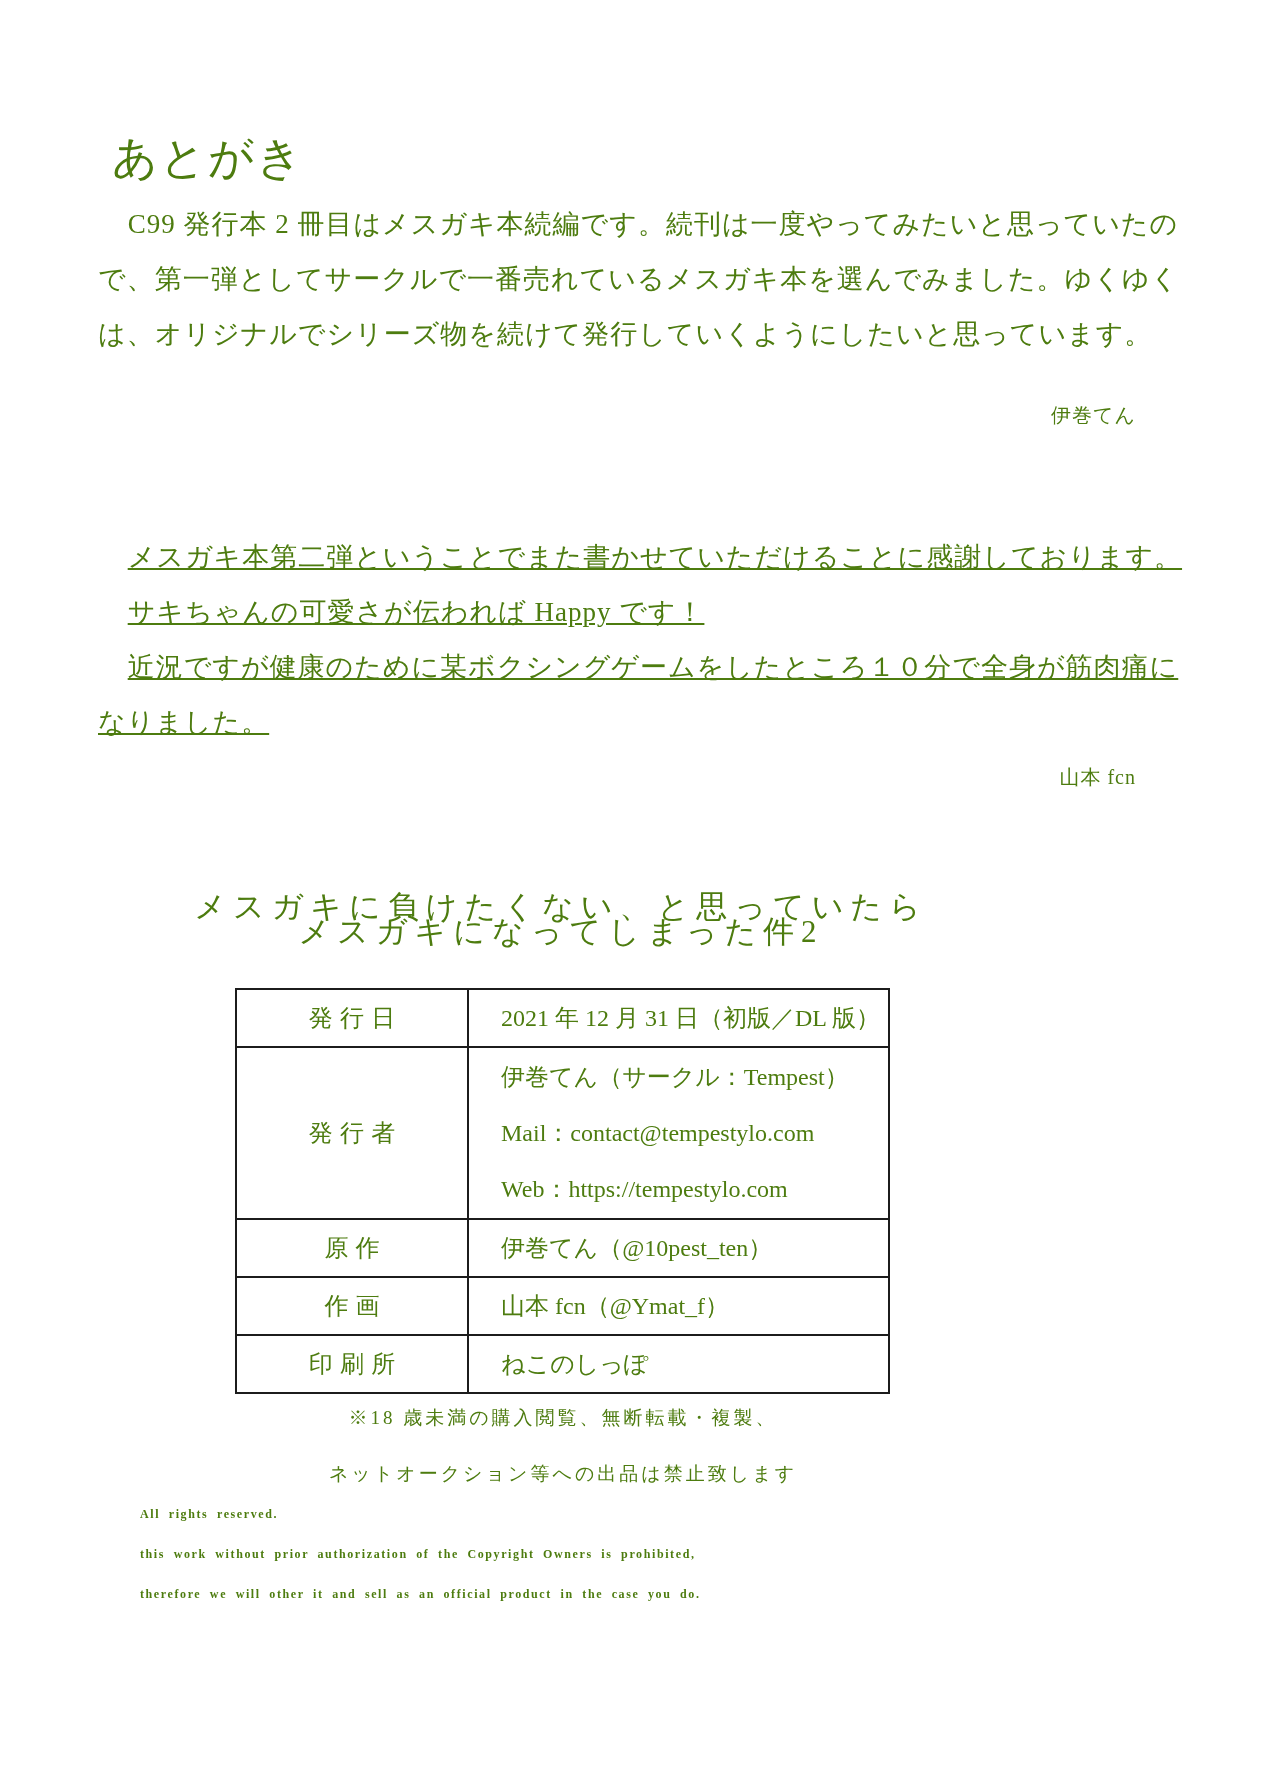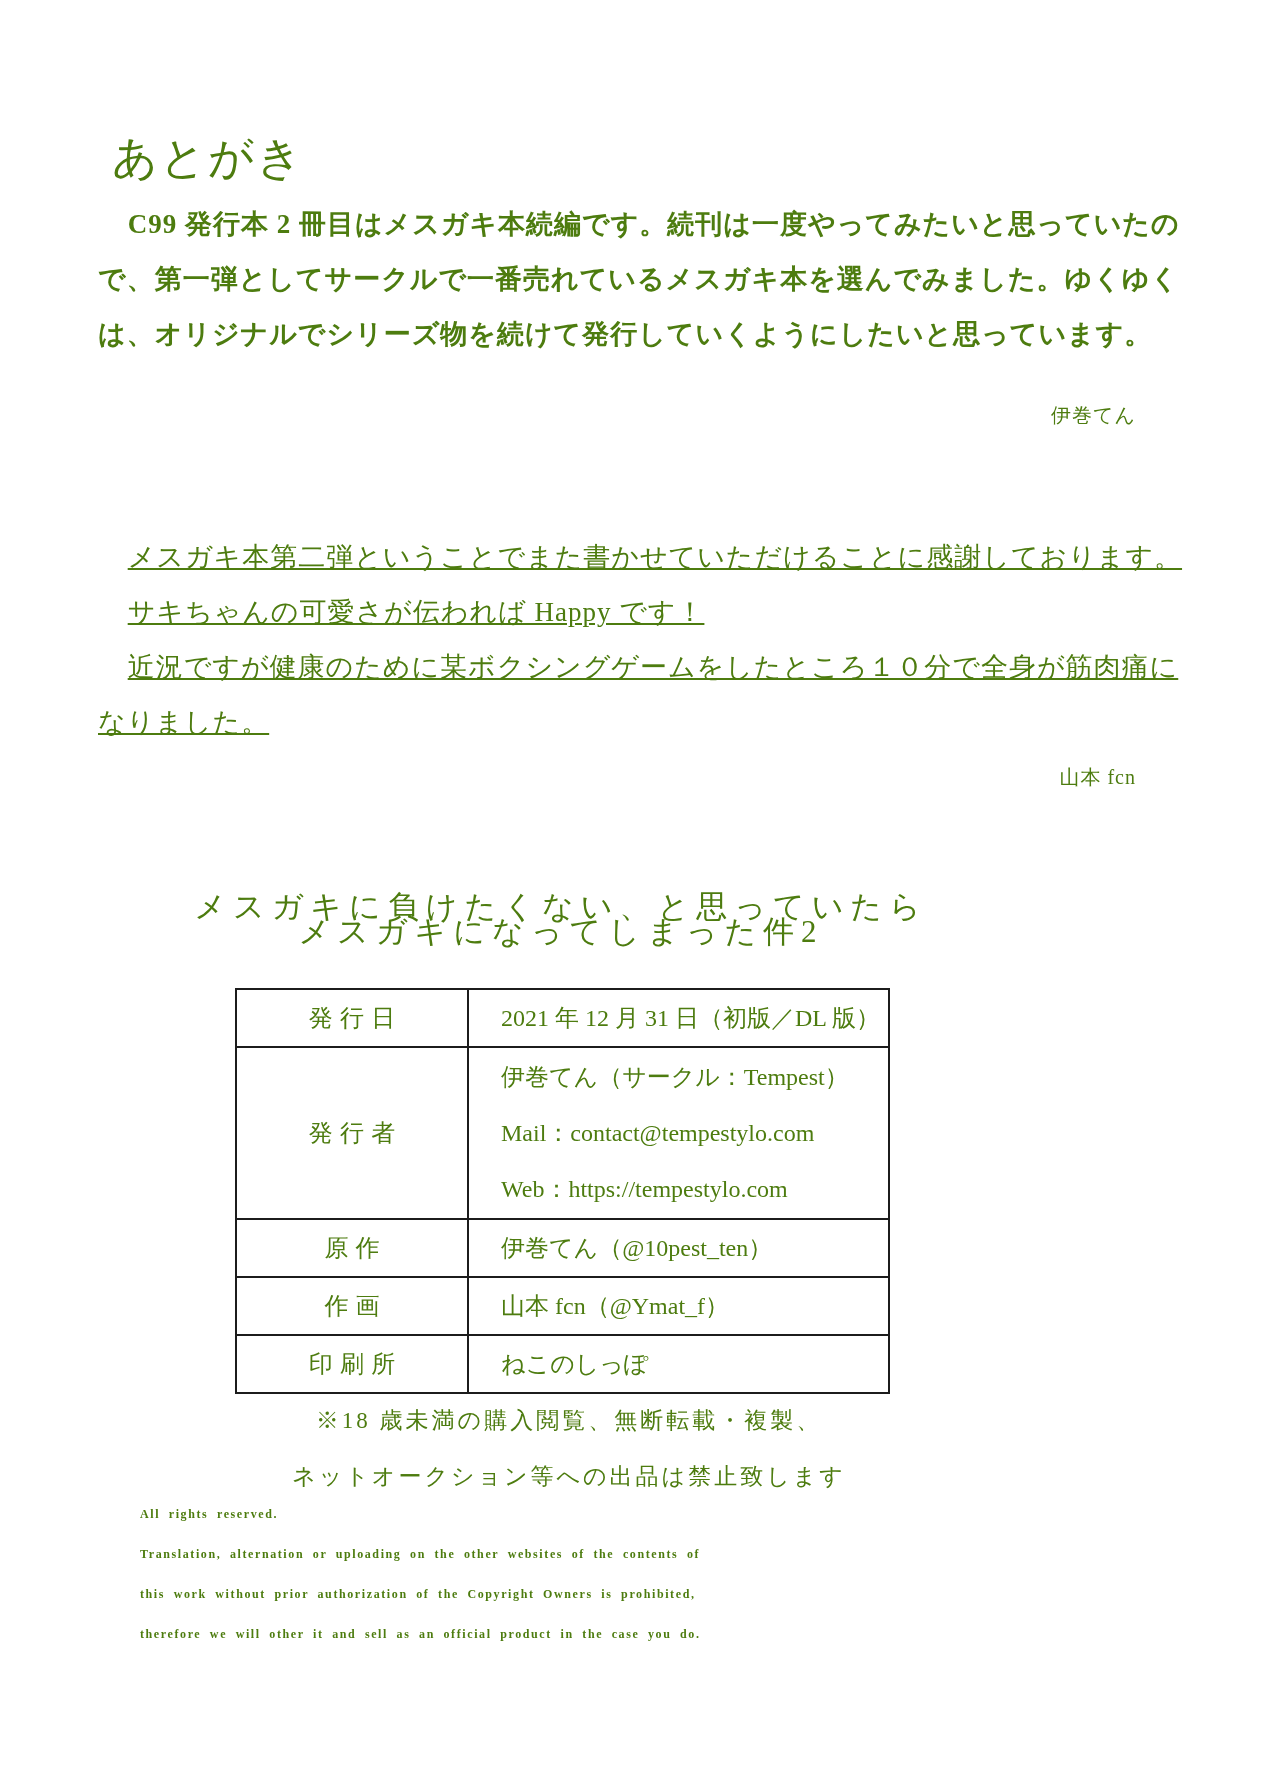--- a/index.html
+++ b/index.html
@@ -76,24 +76,24 @@
   }
   .colophon-table .value-cell {
     padding-left: 32px;
     vertical-align: middle;
   }
   .colophon-table .row-regular { height: 58px; }
   .colophon-table .row-tall { height: 172px; }
   .value-line { line-height: 56px; white-space: nowrap; }
   .notice-line {
     position: absolute;
-    left: 8px;
+    left: 2px;
     width: 1122px;
     text-align: center;
-    font-size: 23px;
+    font-size: 19px;
     letter-spacing: 3px;
     white-space: nowrap;
   }
   .copyright-block {
     position: absolute;
     left: 140px;
     top: 1494px;
     width: 1000px;
     font-size: 12px;
     font-weight: 700;
@@ -103,21 +103,21 @@
   }
   .copyright-line { white-space: nowrap; }
 </style>
 </head>
 <body>
 
 <div class="page">
 
   <h1 class="page-title">あとがき</h1>
 
-  <div class="body-block" style="top:197px;font-weight:bold;">
+  <div class="body-block" style="top:197px;">
     <div class="body-line indent">C99 発行本 2 冊目はメスガキ本続編です。続刊は一度やってみたいと思っていたの</div>
     <div class="body-line">で、第一弾としてサークルで一番売れているメスガキ本を選んでみました。ゆくゆく</div>
     <div class="body-line">は、オリジナルでシリーズ物を続けて発行していくようにしたいと思っています。</div>
   </div>
 
   <div class="signature" style="top:402px;">伊巻てん</div>
 
   <div class="body-block" style="top:530px;text-decoration:underline;">
     <div class="body-line indent">メスガキ本第二弾ということでまた書かせていただけることに感謝しております。</div>
     <div class="body-line indent">サキちゃんの可愛さが伝われば Happy です！</div>
@@ -165,18 +165,17 @@
         </td>
       </tr>
     </tbody>
   </table>
 
   <div class="notice-line" style="top:1405px;">※18 歳未満の購入閲覧、無断転載・複製、</div>
   <div class="notice-line" style="top:1461px;">ネットオークション等への出品は禁止致します</div>
 
   <div class="copyright-block">
     <div class="copyright-line">All rights reserved.</div>
-    <div class="copyright-line">Translation, alternation or uploading on the other websites of the contents of</div>
     <div class="copyright-line">this work without prior authorization of the Copyright Owners is prohibited,</div>
     <div class="copyright-line">therefore we will other it and sell as an official product in the case you do.</div>
   </div>
 
 </div>
 
 </body></html>

